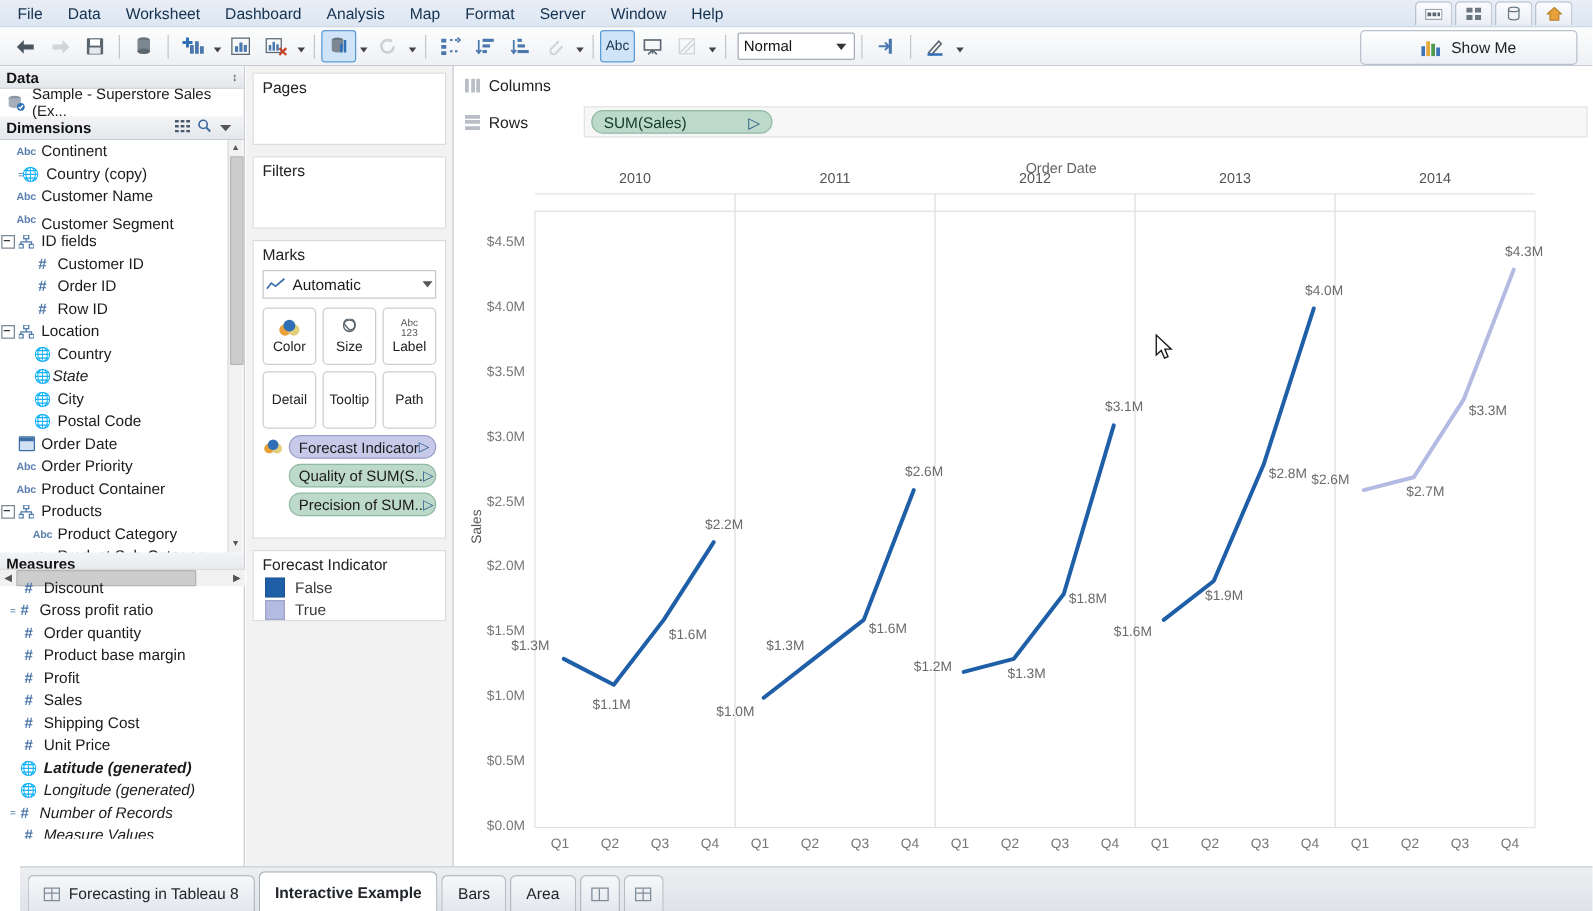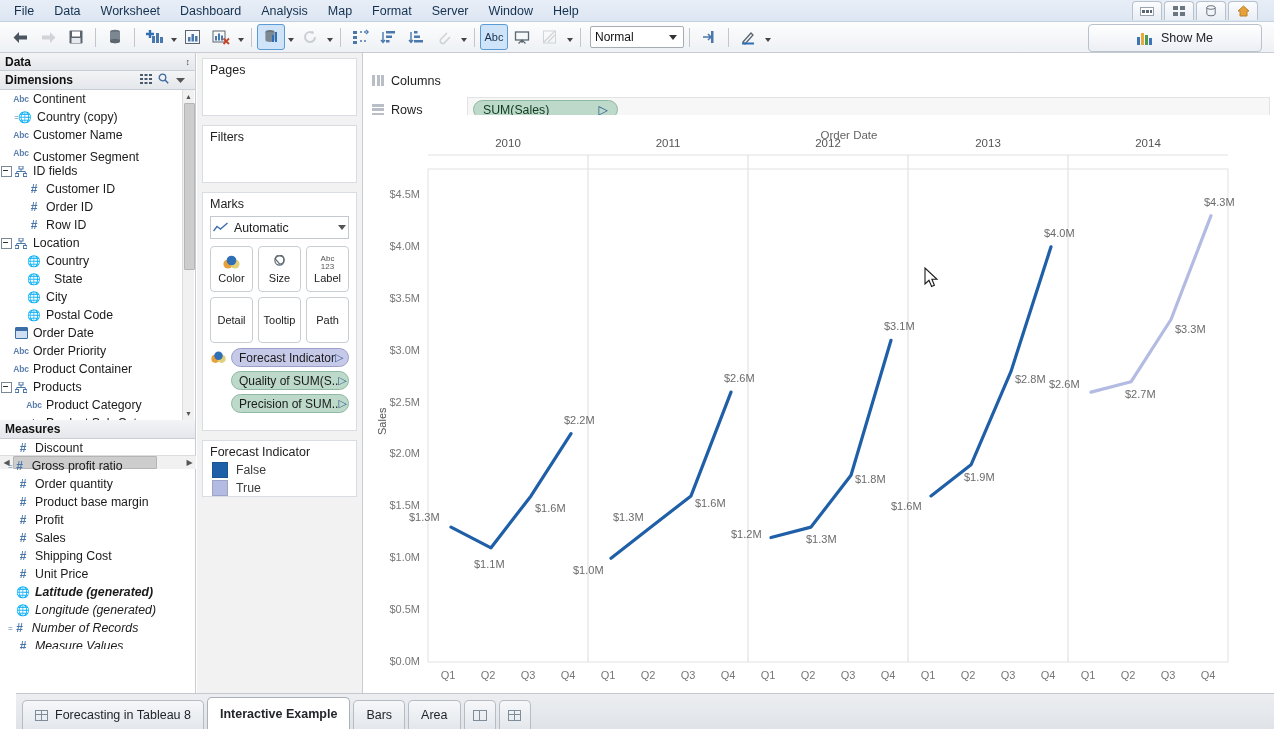--- a/index.html
+++ b/index.html
@@ -105,21 +105,21 @@
         border:1px solid #b9bdc4;white-space:nowrap;overflow:hidden;cursor:default;}
   .pill.dim{background:#c6c9e8;border-color:#9ba0c8;}
   .pill.meas{background:#bcd9c9;border-color:#8fb9a3;}
   .pill .arw{margin-left:auto;color:#2c5a8c;font-size:11px;}
   .colorGlyph{width:17px;height:15px;flex:0 0 17px;}
   .legendCard{background:#fff;border:1px solid #d9dde2;box-sizing:border-box;}
   .legRow{display:flex;align-items:center;gap:8px;padding:1px 0 1px 9px;font-size:12.3px;color:#3b3b3b;cursor:default;}
   .swatch{width:14px;height:14px;border:1px solid rgba(0,0,0,.12);}
 
   
-  .shelves{position:absolute;left:364px;top:65px;width:910px;height:62px;background:#fff;}
+  .shelves{position:absolute;left:364px;top:53px;width:910px;height:62px;background:#fff;}
   .shelf{height:27px;display:flex;align-items:center;margin:2px 4px 0 2px;}
   .shelfLbl{display:flex;align-items:center;gap:7px;width:95px;font-size:12.6px;color:#222;padding-left:6px;}
   .shelfDrop{flex:1;height:25px;background:#f7f7f7;border:1px solid #e3e3e3;display:flex;align-items:center;
              gap:6px;padding:0 5px;box-sizing:border-box;}
   .spill{height:19px;border-radius:10px;display:flex;align-items:center;gap:6px;padding:0 9px;
          box-sizing:border-box;font-size:12.3px;border:1px solid #b9bdc4;white-space:nowrap;cursor:default;}
   .spill.dim{background:#c6c9e8;border-color:#9ba0c8;color:#14143c;}
   .spill.meas{background:#bcd9c9;border-color:#8fb9a3;color:#103a21;}
   .pm{display:inline-block;width:9px;height:9px;border:1px solid #5c5f7a;background:#eef0fb;position:relative;font-size:0;}
   .pm:after{content:"";position:absolute;left:1px;top:3px;width:5px;height:1px;background:#33364d;}
@@ -367,20 +367,29 @@
         <rect x="12" y="7" width="3" height="7" fill="#3c74b5"></rect>
       </svg>
     <span>Show Me</span>
   </div>
 
   <div class="datapane">
     <div class="paneHdr">
       <span>Data</span>
       <span class="grow"></span>
       <span style="font-size:9px;color:#444;">↕</span>
+    </div>
+    <div class="dsrow">
+      <svg width="15" height="13" viewBox="0 0 15 13">
+          <ellipse cx="6" cy="2.5" rx="5" ry="2" fill="#8892a0"></ellipse>
+          <path d="M1 2.5 V8.5 a5 2 0 0 0 10 0 V2.5" fill="#a4adb8"></path>
+          <circle cx="11" cy="9.5" r="3.2" fill="#2f6fb5"></circle>
+          <path d="M9.4 9.6 l1.2 1.3 l2.2-2.6" stroke="#fff" stroke-width="1.2" fill="none"></path>
+        </svg>
+      <span style="font-size:12px;">Sample - Superstore Sales (Ex...</span>
     </div>
     <div class="paneHdr" style="height:19px;">
       <span>Dimensions</span>
       <span class="grow"></span>
       <span style="margin-right:6px;">
         <svg width="12" height="10" viewBox="0 0 12 10">
             <g fill="#4a5a6e">
               <rect x="0" y="0" width="3" height="2"></rect>
               <rect x="4.5" y="0" width="3" height="2"></rect>
               <rect x="9" y="0" width="3" height="2"></rect>
@@ -494,21 +503,21 @@
           <span class="ic">
             <span class="globe">🌐</span>
           </span>
           <span style="margin-left: 4px;">Country</span>
         </div>
         <div class="frow">
           <span style="display: inline-block; width: 26px;"></span>
           <span class="ic">
             <span class="globe">🌐</span>
           </span>
-          <span style="margin-left: 12px;">State</span>
+          <span style="margin-left: 0; font-style: italic;">State</span>
         </div>
         <div class="frow">
           <span style="display: inline-block; width: 26px;"></span>
           <span class="ic">
             <span class="globe">🌐</span>
           </span>
           <span style="margin-left: 4px;">City</span>
         </div>
         <div class="frow">
           <span style="display: inline-block; width: 26px;"></span>

